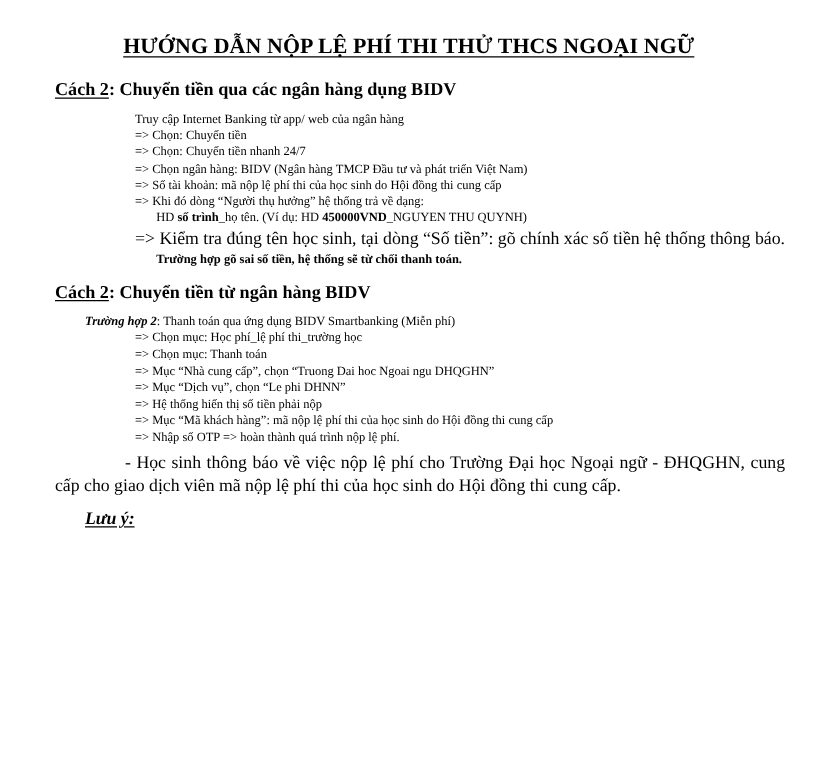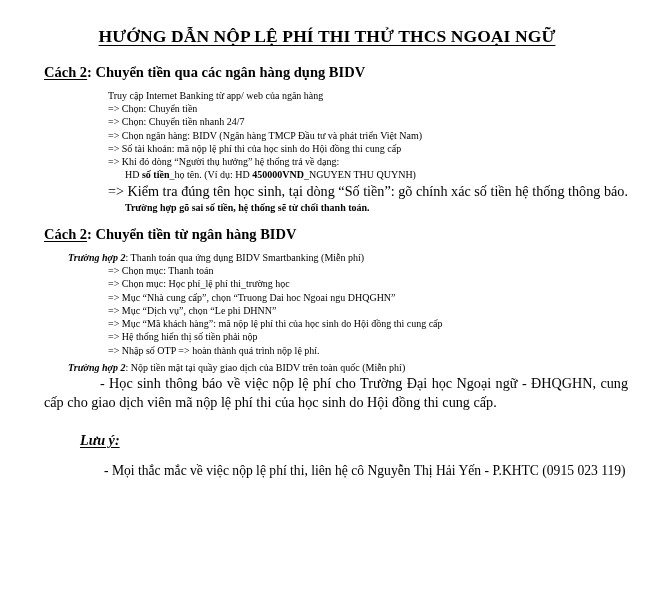--- a/index.html
+++ b/index.html
@@ -82,21 +82,21 @@
     font-weight: bold;
     font-style: italic;
   }
   .b { font-weight: bold; }
   .note-head {
     padding-left: 24px;
     font-weight: bold;
     font-style: italic;
     font-size: 14.2px;
     line-height: 1.33;
-    margin: 12px;
+    margin: 0;
   }
   .note-head .ul {
     text-decoration: underline;
     text-underline-offset: 2px;
   }
   .note-item {
     padding-left: 60px;
     font-size: 13.6px;
     line-height: 1.33;
     margin: 0;
@@ -116,47 +116,45 @@
 
   <div class="spacer-sm"></div>
 
   <p class="line ind-1">Truy cập Internet Banking từ app/ web của ngân hàng</p>
   <p class="line ind-1">=&gt; Chọn: Chuyển tiền</p>
   <p class="line ind-1">=&gt; Chọn: Chuyển tiền nhanh 24/7</p>
   <p class="line ind-1">=&gt; Chọn ngân hàng: BIDV (Ngân hàng TMCP Đầu tư và phát triển Việt Nam)</p>
   <p class="line ind-1">=&gt; Số tài khoản: mã nộp lệ phí thi của học sinh do Hội đồng thi cung cấp</p>
   <p class="line ind-1">=&gt; Khi đó dòng “Người thụ hưởng” hệ thống trả về dạng:</p>
 
-  <p class="line ind-cont"><span>HD </span><span class="b">số tiền</span><span>_họ tên. (Ví dụ: HD </span><span class="b">450000VND</span><span>_NGUYEN THU QUYNH)</span></p>
+  <p class="line ind-cont"><span>HD </span><span class="b">số trình</span><span>_họ tên. (Ví dụ: HD </span><span class="b">450000VND</span><span>_NGUYEN THU QUYNH)</span></p>
 
   <p class="wrapline hang">=&gt; Kiểm tra đúng tên học sinh, tại dòng “Số tiền”: gõ chính xác số tiền hệ thống thông báo.</p>
 
   <p class="line ind-bold-note">Trường hợp gõ sai số tiền, hệ thống sẽ từ chối thanh toán.</p>
 
   <div class="spacer-md"></div>
 
   <p class="section-heading"><span class="ul">Cách 2</span><span>: Chuyển tiền từ ngân hàng BIDV</span></p>
 
   <div class="spacer-sm"></div>
 
   <p class="line ind-tr"><span class="tr-head">Trường hợp 2</span><span>: Thanh toán qua ứng dụng BIDV Smartbanking (Miễn phí)</span></p>
 
+  <p class="line ind-1">=&gt; Chọn mục: Học phí_lệ phí thi_trường học</p>
   <p class="line ind-1">=&gt; Chọn mục: Thanh toán</p>
-  <p class="line ind-1">=&gt; Chọn mục: Học phí_lệ phí thi_trường học</p>
   <p class="line ind-1">=&gt; Mục “Nhà cung cấp”, chọn “Truong Dai hoc Ngoai ngu DHQGHN”</p>
   <p class="line ind-1">=&gt; Mục “Dịch vụ”, chọn “Le phi DHNN”</p>
+  <p class="line ind-1">=&gt; Hệ thống hiển thị số tiền phải nộp</p>
   <p class="line ind-1">=&gt; Mục “Mã khách hàng”: mã nộp lệ phí thi của học sinh do Hội đồng thi cung cấp</p>
-  <p class="line ind-1">=&gt; Hệ thống hiển thị số tiền phải nộp</p>
   <p class="line ind-1">=&gt; Nhập số OTP =&gt; hoàn thành quá trình nộp lệ phí.</p>
 
   <div class="spacer-xs"></div>
 
-  <p class="line ind-tr"><span class="tr-head">Trường hợp 2</span><span>: Nộp tiền mặt tại quầy giao dịch của BIDV trên toàn quốc (Miễn phí)</span></p>
 
   <p class="wrapline para-2">- Học sinh thông báo về việc nộp lệ phí cho Trường Đại học Ngoại ngữ - ĐHQGHN, cung cấp cho giao dịch viên mã nộp lệ phí thi của học sinh do Hội đồng thi cung cấp.</p>
 
   <div class="spacer-sm"></div>
 
   <p class="note-head"><span class="ul">Lưu ý:</span></p>
 
-  <p class="note-item">-  Mọi thắc mắc về việc nộp lệ phí thi, liên hệ cô Nguyễn Thị Hải Yến - P.KHTC (0915 023 119)</p>
 
 </div>
 
 </body></html>

